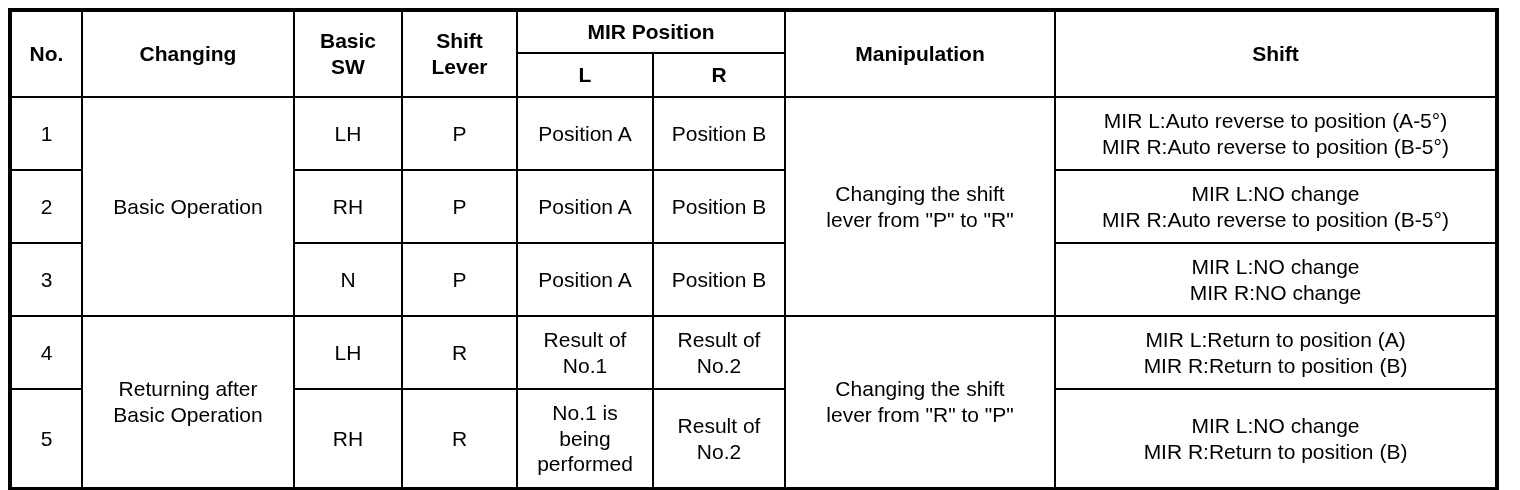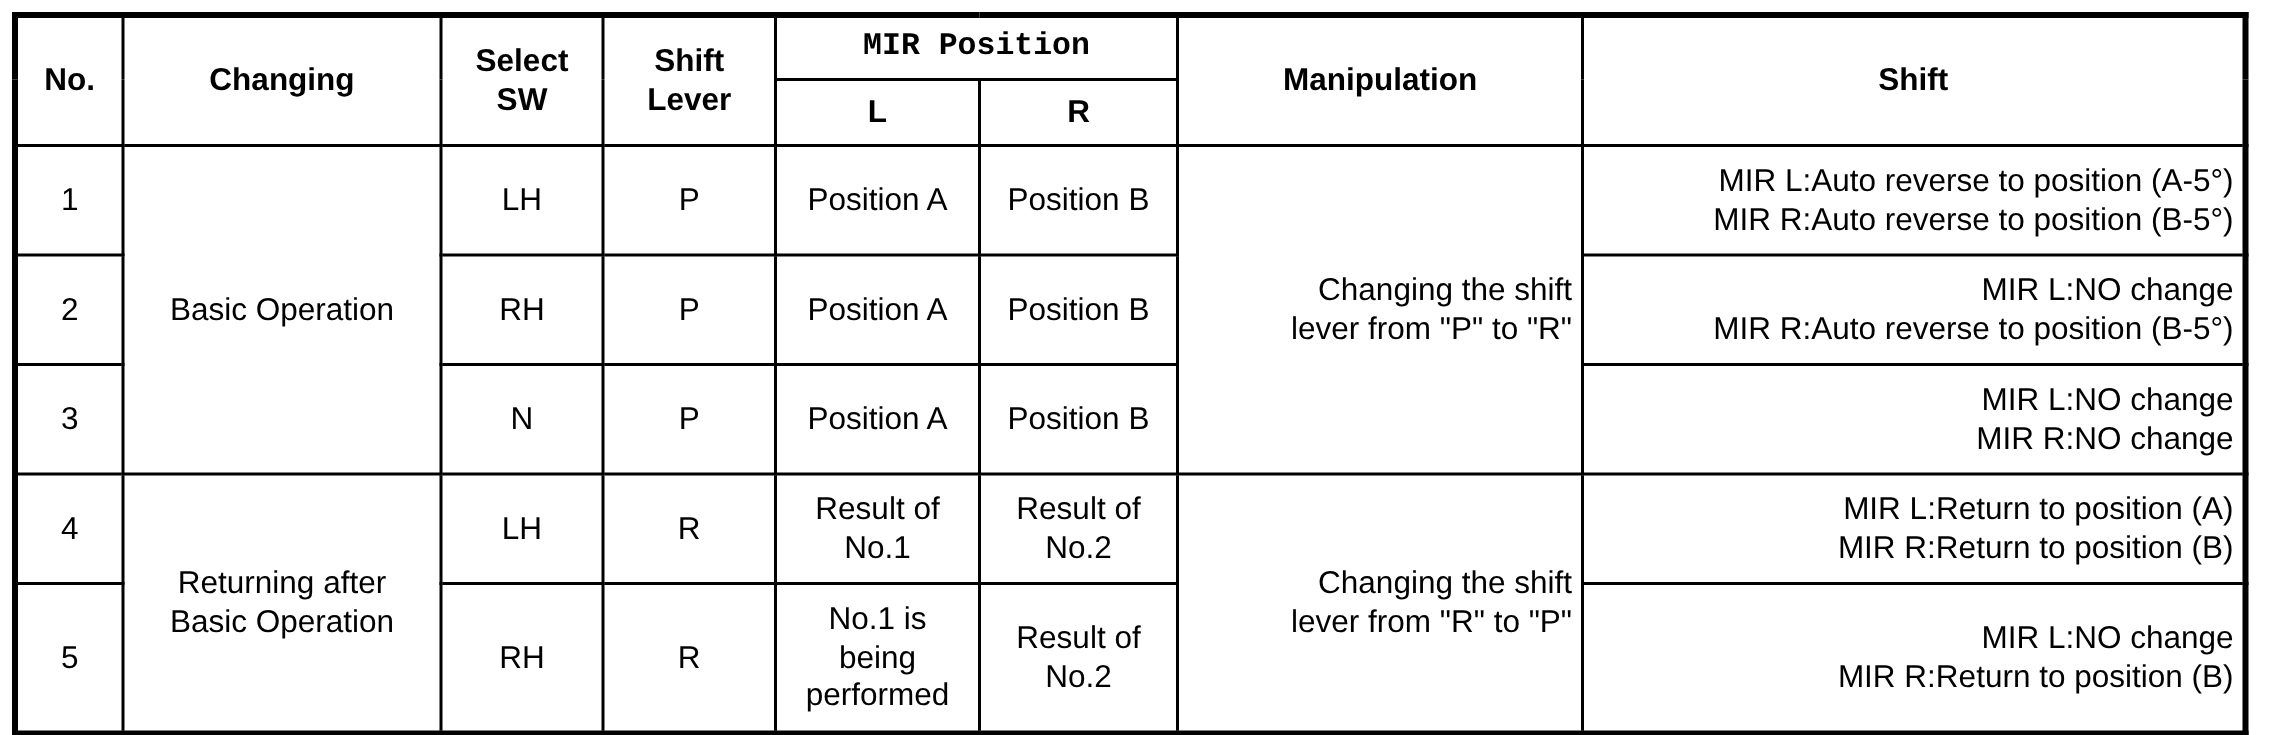--- a/index.html
+++ b/index.html
@@ -36,34 +36,34 @@
     line-height: 1.22;
     color: #000000;
     vertical-align: middle;
     overflow: hidden;
   }
   table.spec th {
     font-weight: bold;
     text-align: center;
   }
   td.center { text-align: center; }
-  td.left   { text-align: right; padding-left: 9px; }
+  td.left   { text-align: center; padding-left: 9px; }
 
   
   col.c-no    { width: 72px; }
   col.c-op    { width: 212px; }
   col.c-sel   { width: 108px; }
   col.c-shift { width: 115px; }
   col.c-mirl  { width: 136px; }
   col.c-mirr  { width: 132px; }
   col.c-manip { width: 270px; }
   col.c-result{ width: 442px; }
 
   .hdr-tall { height: 82px; }
-  .hdr-top  { height: 40px; font-family: Liberation Mono, monospace; }
+  .hdr-top  { height: 40px; }
   .hdr-sub  { height: 42px; }
 
   .r-tall  { height: 73px; }
   .r-last  { height: 100px; }
 
   .two-line { white-space: pre-line; }
   .stack { white-space: pre-line; }
 </style>
 </head>
 <body>
@@ -77,21 +77,21 @@
         <col class="c-shift">
       <col class="c-mirl">
         <col class="c-mirr">
         <col class="c-manip">
         <col class="c-result">
     </colgroup>
     <thead>
       <tr>
         <th class="hdr-tall" rowspan="2">No.</th>
         <th class="hdr-tall" rowspan="2">Changing</th>
-        <th class="hdr-tall two-line" rowspan="2">Select
+        <th class="hdr-tall two-line" rowspan="2">Basic
 SW</th>
         <th class="hdr-tall two-line" rowspan="2">Shift
 Lever</th>
         <th class="hdr-top" colspan="2">MIR Position</th>
         <th class="hdr-tall" rowspan="2">Manipulation</th>
         <th class="hdr-tall" rowspan="2">Shift</th>
       </tr>
       <tr>
         <th class="hdr-sub">L</th>
         <th class="hdr-sub">R</th>

